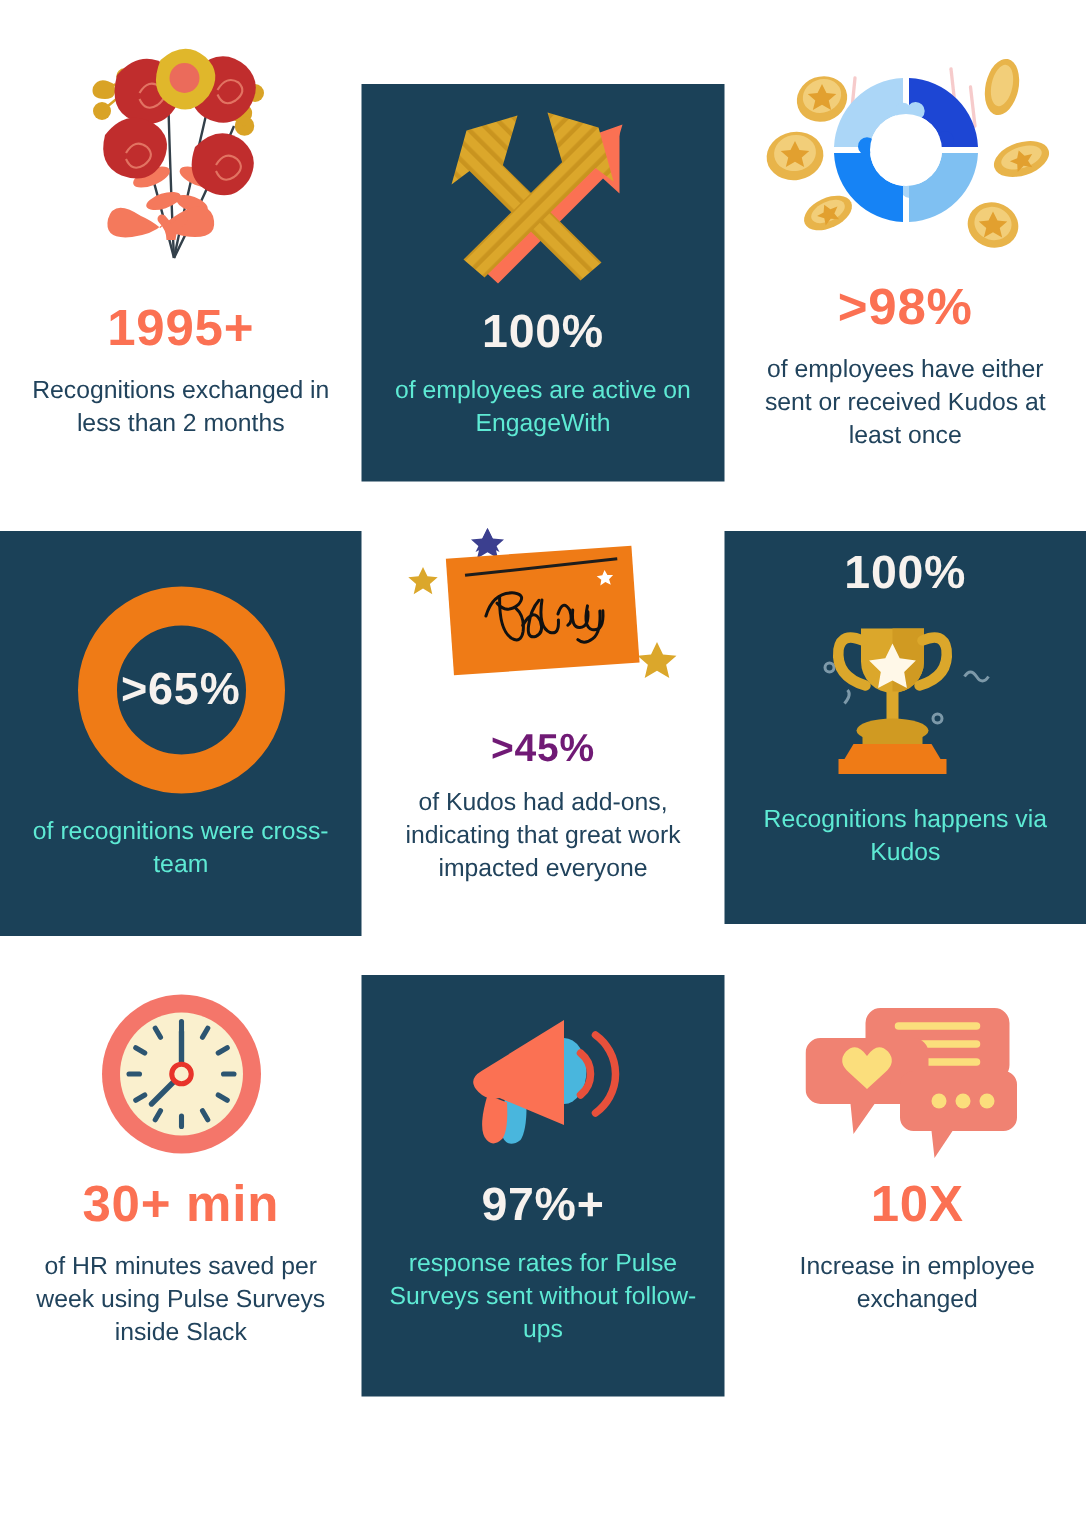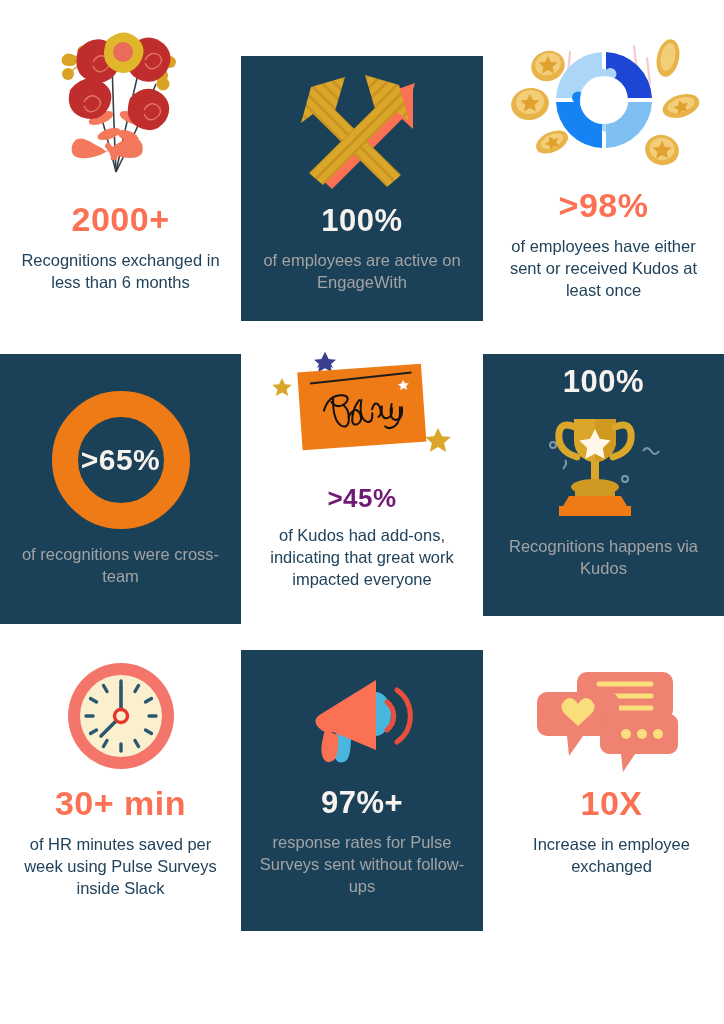--- a/index.html
+++ b/index.html
@@ -42,21 +42,21 @@
   .big.white{color:#F7F2EE;font-size:31px;}
   .big.navy{color:#701a75;font-size:26px;text-align:center;}
 
   .desc{
     text-align:center;
     line-height:1.32;
     font-size:16.5px;
     max-width:215px;
   }
   .desc.navy{color:#21435C;}
-  .desc.white{color:#a3a3a3;}
+  .desc.white{color:#5eead4;}
 
   .gap6{height:6px;}
   .gap10{height:10px;}
   .gap14{height:14px;}
 </style>
 </head>
 <body>
 
 <div class="grid">
 
@@ -101,23 +101,23 @@
           <path d="M38 80 q6 -10 14 -4 q6 6 -2 12 q-8 5 -12 -4"></path>
           <path d="M98 88 q6 -10 14 -4 q6 6 -2 12 q-8 5 -12 -4"></path>
         </g>
         <path d="M61 18 q16 -14 30 -2 q12 11 2 26 q-12 15 -27 5 q-13 -9 -5 -29z" fill="#E0B72B"></path>
         <circle cx="77" cy="30" r="10" fill="#EB6B5B"></circle>
         <path d="M48 122 q-18 -12 -22 2 q-3 14 16 12 q14 -2 20 -8 q8 8 22 8 q16 0 12 -14 q-5 -12 -22 -2 q-10 6 -13 10 q-6 -5 -13 -8z" fill="#F4795C"></path>
         <path d="M62 124 q6 6 6 14 q0 -8 8 -13" fill="none" stroke="#F4795C" stroke-width="6" stroke-linecap="round"></path>
       </svg>
     </div>
     <div class="gap10"></div>
-    <div class="big coral">2000+</div>
-    <div class="gap14"></div>
-    <div class="desc navy">Recognitions exchanged in less than 6 months</div>
+    <div class="big coral">1995+</div>
+    <div class="gap14"></div>
+    <div class="desc navy">Recognitions exchanged in less than 2 months</div>
   </div>
 
   <div class="cell dark c2">
     <div class="art">
       <svg width="135" height="120" viewBox="0 0 135 120">
         <defs>
           <pattern id="stripes" width="9" height="9" patternUnits="userSpaceOnUse" patternTransform="rotate(-45)">
             <rect width="9" height="9" fill="#DBA72B"></rect>
             <rect width="3" height="9" fill="#C9941F"></rect>
           </pattern>

